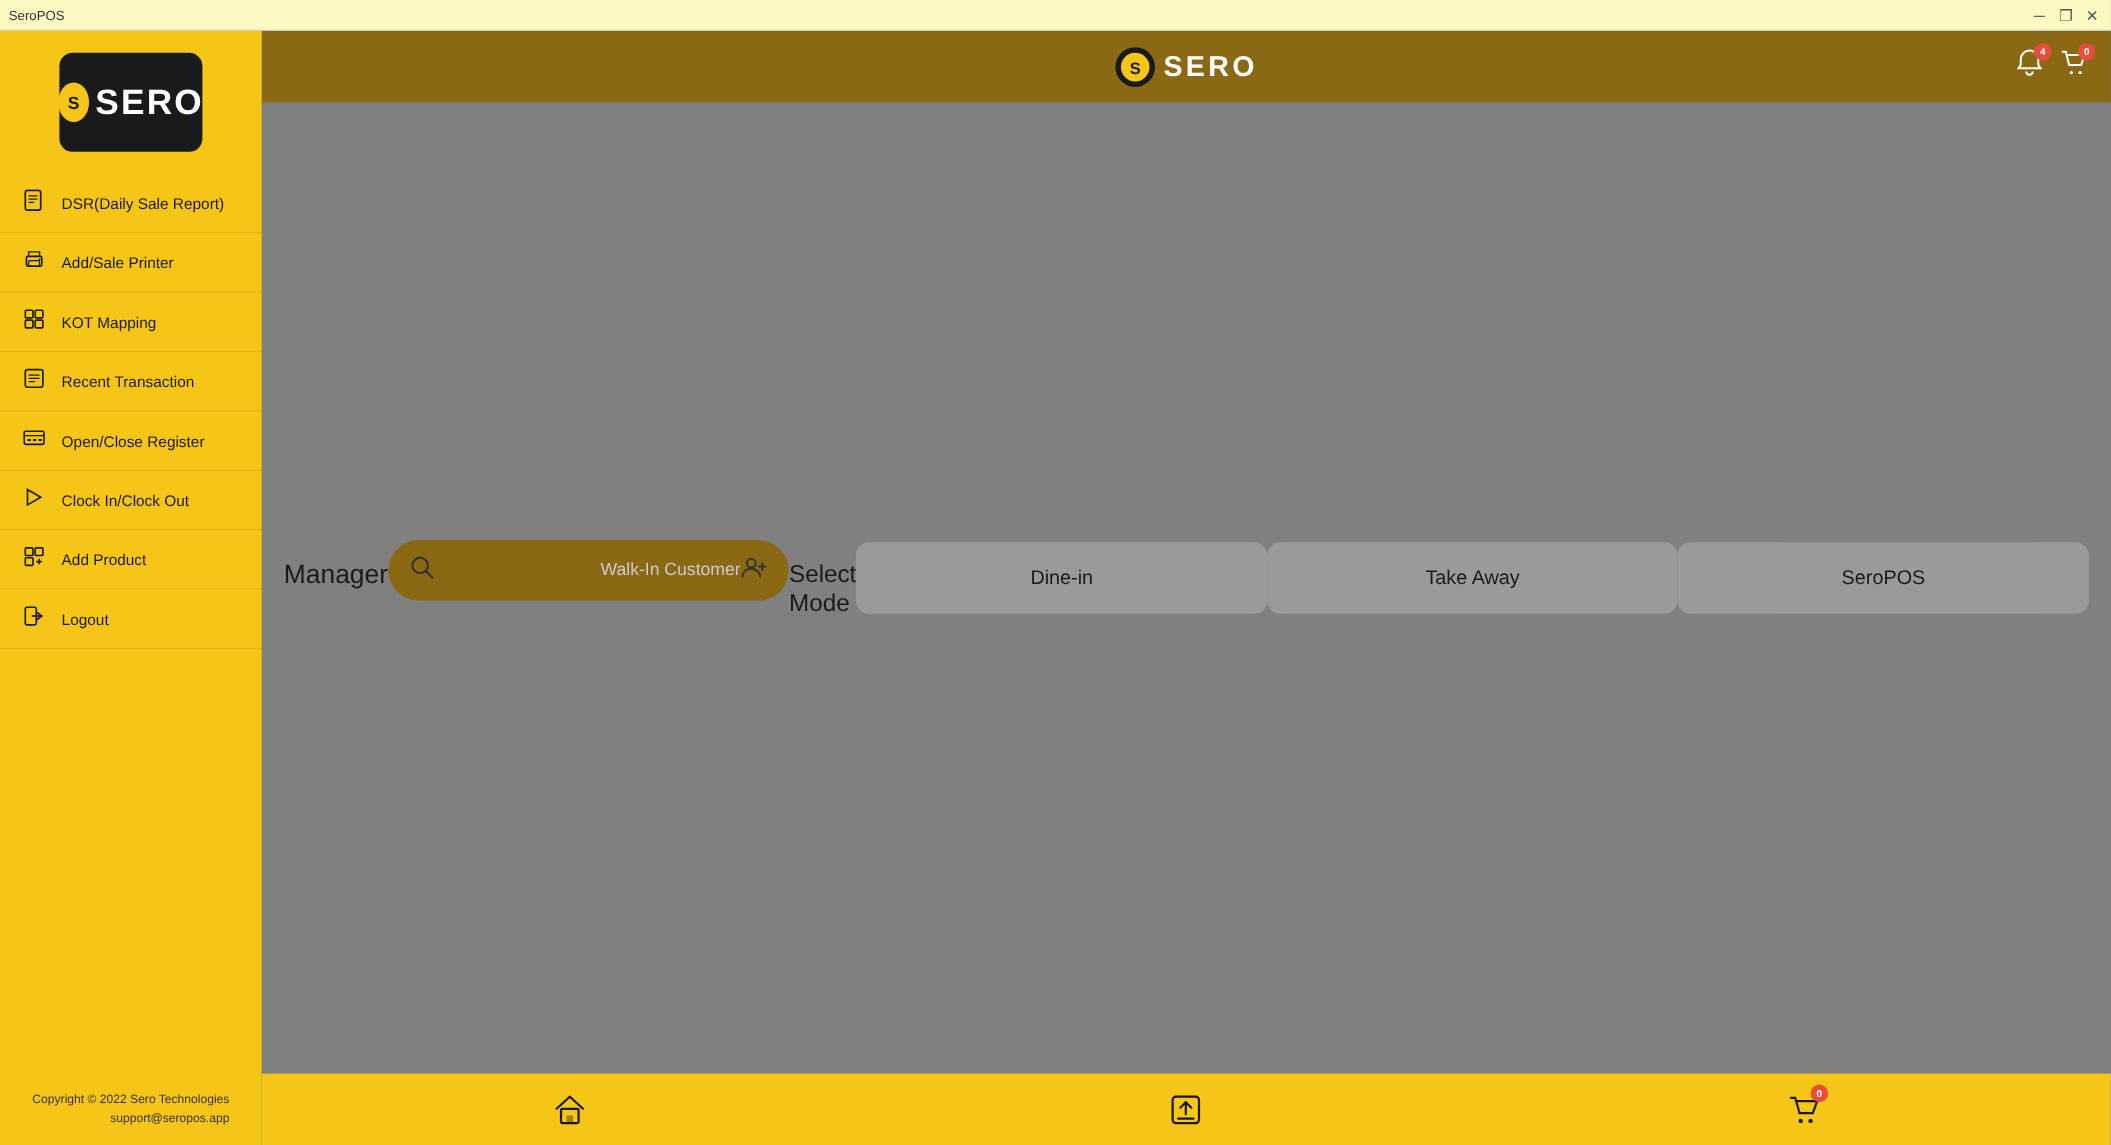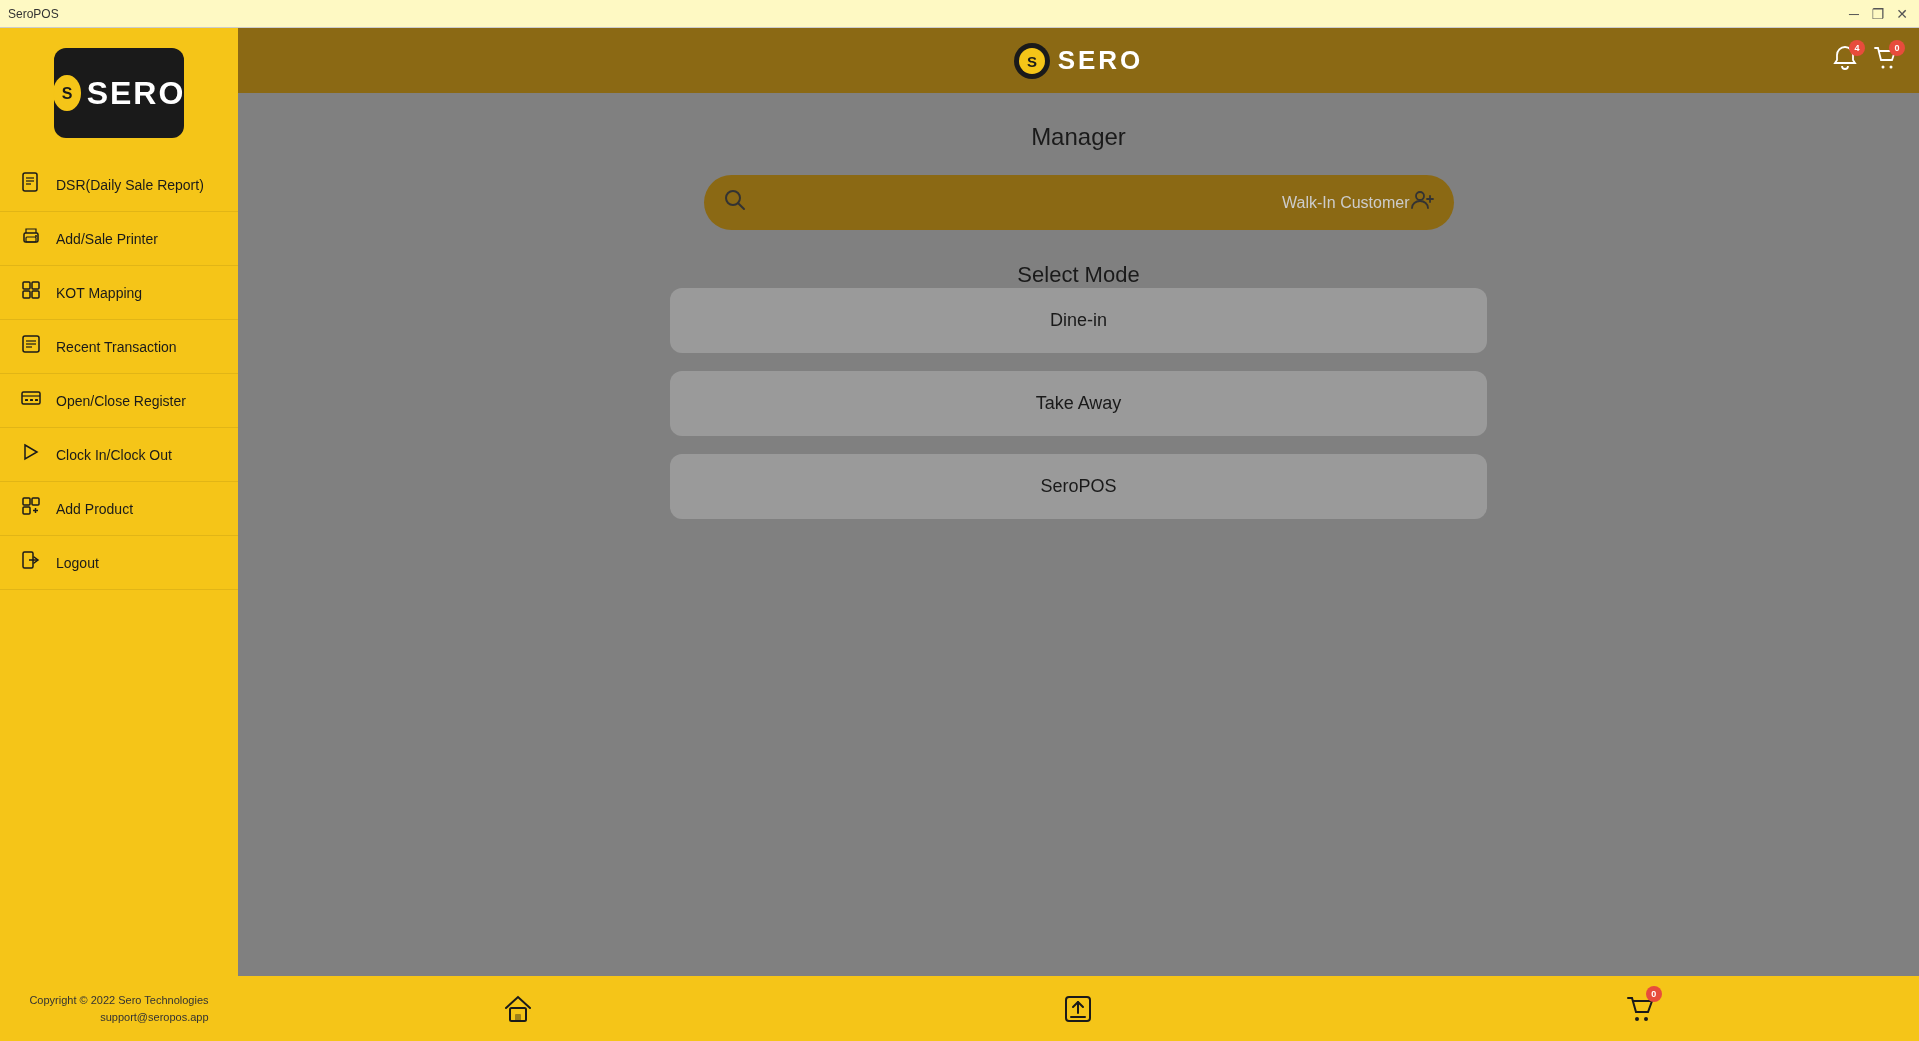--- a/index.html
+++ b/index.html
@@ -206,21 +206,21 @@
       display: flex;
       align-items: center;
       justify-content: center;
       font-weight: bold;
     }
 
     
     .content-area {
       flex: 1;
       display: flex;
-      flex-direction: column;
+      flex-direction: row;
       align-items: center;
       padding: 30px 20px;
       overflow-y: auto;
     }
 
     .page-title {
       font-size: 24px;
       color: #1a1a1a;
       margin-bottom: 24px;
       font-weight: 400;

